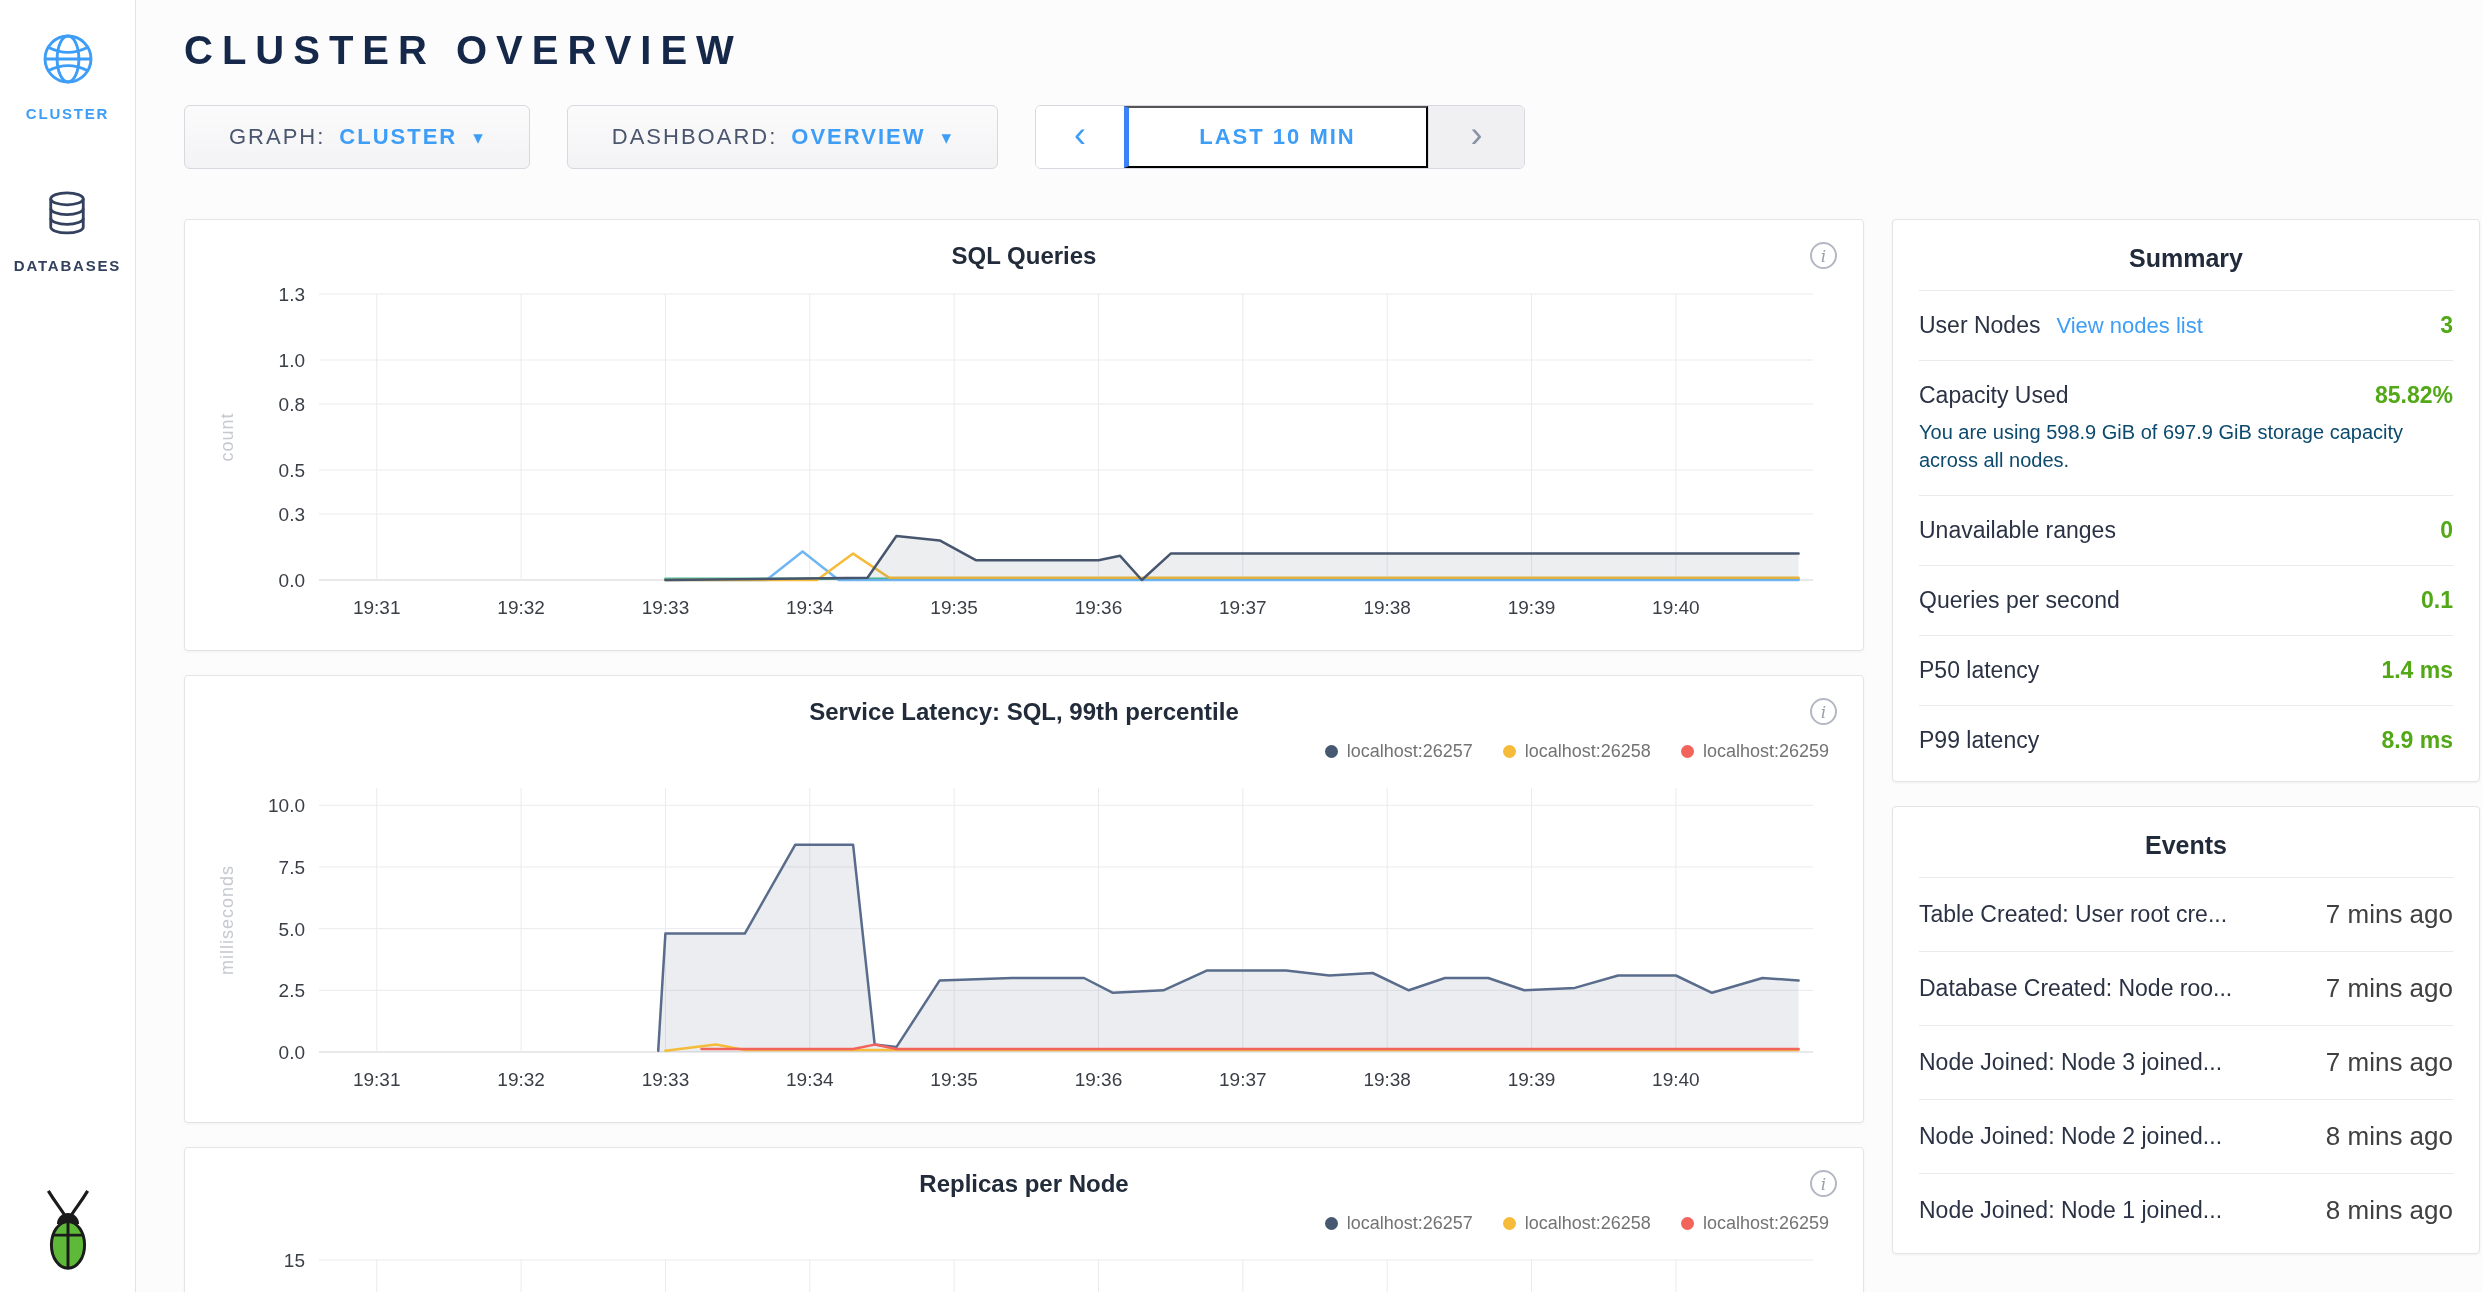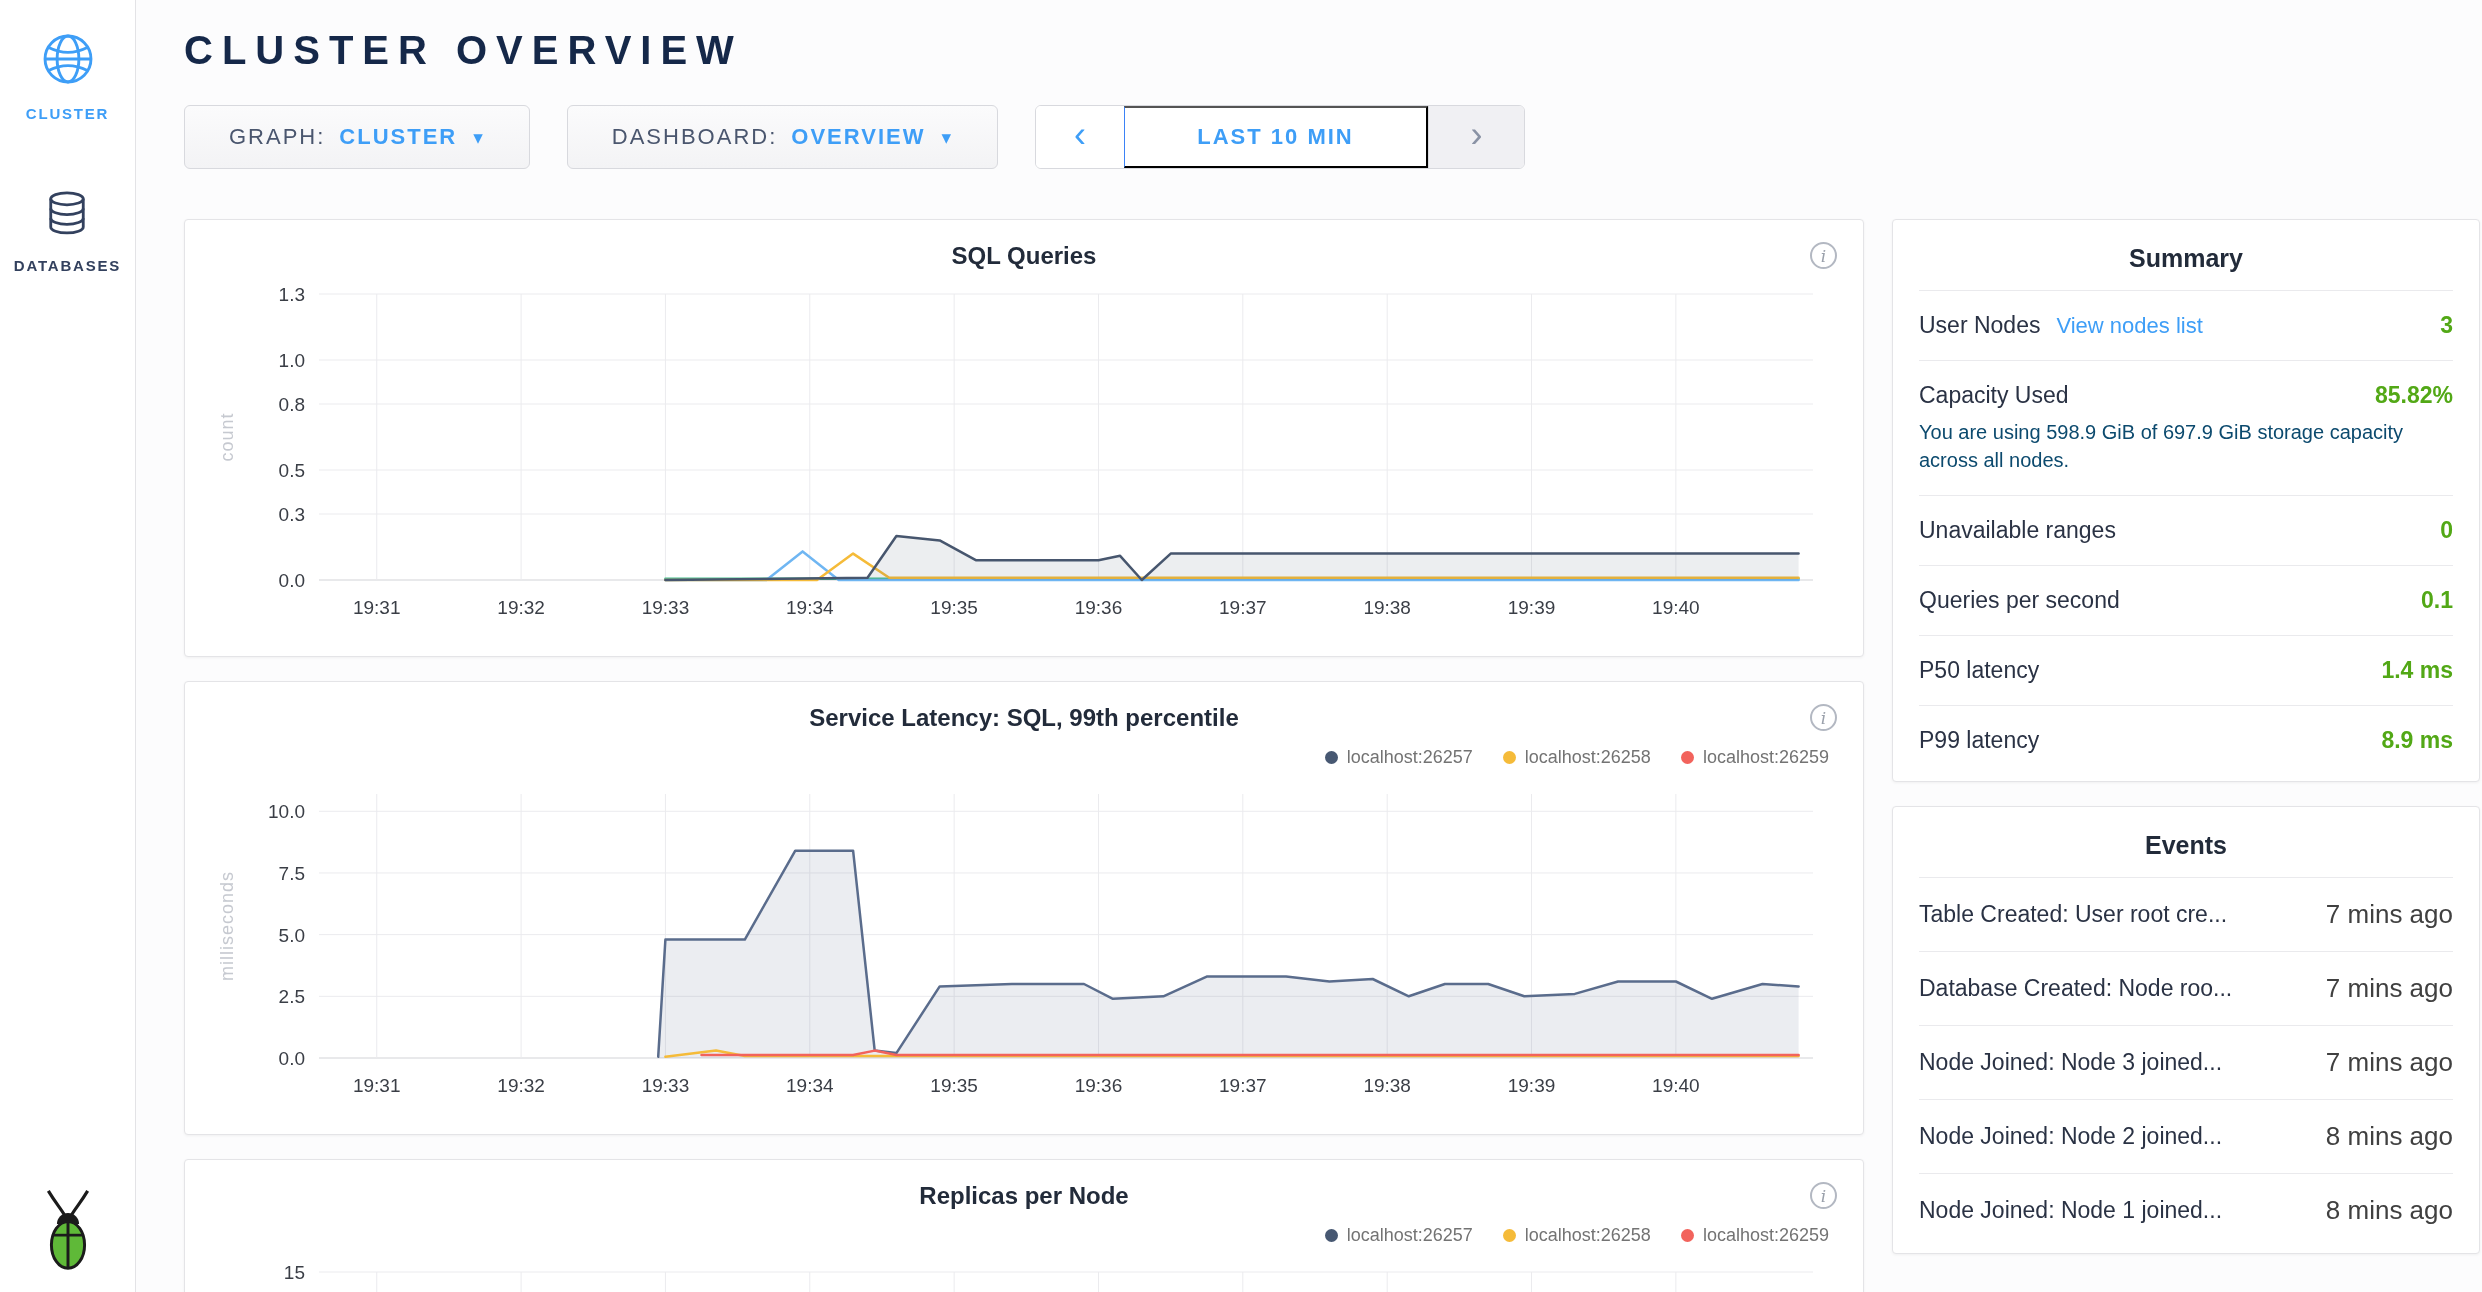--- a/index.html
+++ b/index.html
@@ -39,31 +39,31 @@
   }
   .dd-label { color:#4a566e; }
   .dd-value { color:#3e9ef7; font-weight:600; }
   .caret { color:#3e9ef7; font-size:19px; margin-left:2px; }
 
   .timerange { display:flex; border:1px solid #d8d9de; border-radius:6px; overflow:hidden; background:#fff; }
   .tr-btn { width:88px; display:flex; align-items:center; justify-content:center;
             font-size:36px; color:#3e9ef7; background:#fff; border:none; cursor:pointer; font-family:inherit; padding-bottom:6px;}
   .tr-label { min-width:304px; display:flex; align-items:center; justify-content:center;
               font-size:22px; letter-spacing:2px; color:#3e9ef7; font-weight:600;
-              border-left:1px solid #3b82f6; background:#fff; cursor:pointer; }
+              border-left:5px solid #3b82f6; background:#fff; cursor:pointer; }
   .tr-btn.next { color:#8a93a5; background:#f0f0f3; border-left:1px solid #d8d9de; width:96px; }
 
   .content { display:flex; gap:28px; margin-top:50px; }
   .charts-col { width:1680px; display:flex; flex-direction:column; gap:24px; }
   .side-col  { width:588px;  display:flex; flex-direction:column; gap:24px; }
 
   .card { background:#fff; border:1px solid #e4e4e7; border-radius:4px; box-shadow:0 1px 3px rgba(0,0,0,0.05); }
 
   
-  .chart-card { position:relative; padding:18px 24px 26px; }
+  .chart-card { position:relative; padding:18px 24px 20px; }
   .chart-card h3 { margin:4px 0 0; text-align:center; font-size:24px; color:#222b3a; font-weight:700; }
   .info-icon {
     position:absolute; top:22px; right:26px; width:27px; height:27px;
     border:2px solid #b3b8c2; border-radius:50%; color:#9aa0ab;
     font-size:17px; line-height:24px; text-align:center;
     font-family:"DejaVu Serif", serif; font-style:italic;
   }
   .legend { display:flex; justify-content:flex-end; gap:30px; margin:12px 10px 0 0; height:26px; align-items:center; }
   .legend-item { display:flex; align-items:center; gap:9px; font-size:18px; color:#737373; }
   .legend-dot { width:13px; height:13px; border-radius:50%; display:inline-block; }

